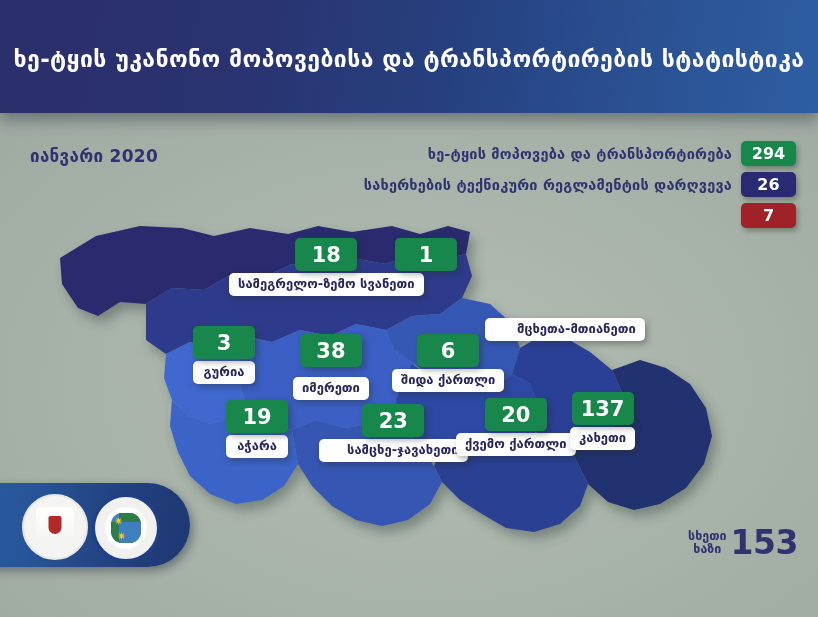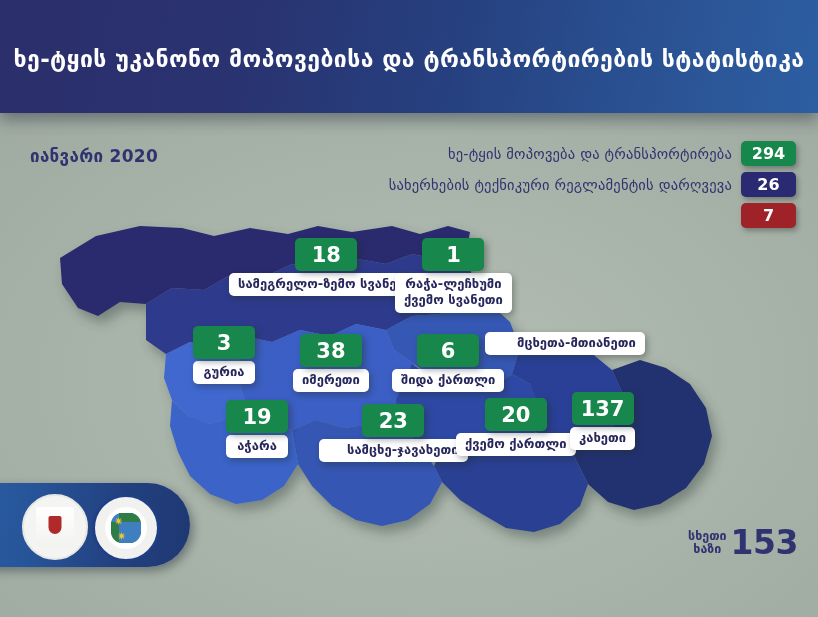--- a/index.html
+++ b/index.html
@@ -44,21 +44,21 @@
   .legend{
     position:absolute;right:22px;top:141px;width:560px;
     z-index:5;
   }
   .legend-row{
     display:flex;align-items:center;justify-content:flex-end;
     margin-bottom:6px;
   }
   .legend-text{
     color:#2f3470;
-    font-size:14.5px;font-weight:normal;
+    font-size:14.5px;font-weight:bold;
     text-align:right;
     letter-spacing:.2px;
     white-space:nowrap;
     margin-right:9px;
   }
   .legend-badge{
     min-width:43px;height:25px;
     display:flex;align-items:center;justify-content:center;
     border-radius:5px;
     color:#fff;font-size:16px;font-weight:bold;
@@ -212,41 +212,39 @@
     </svg>
   </div>
 
   <div class="marker m-center" style="left:229px;top:238px;">
     <span class="num">18</span>
     <span class="name" style="margin-top:2px;">სამეგრელო-ზემო სვანეთი</span>
   </div>
 
   <div class="marker m-center two-line" style="left:395px;top:238px;">
     <span class="num">1</span>
-    <span class="name" style="margin-top:2px;">რაჭა-ლეჩხუმი
-ქვემო სვანეთი</span>
   </div>
 
   <div class="marker m-center" style="left:193px;top:326px;">
     <span class="num">3</span>
     <span class="name" style="margin-top:2px;">გურია</span>
   </div>
 
   <div class="marker m-center" style="left:293px;top:334px;">
     <span class="num">38</span>
-    <span class="name" style="margin-top:2px;">იმერეთი</span>
+    <span class="name" style="margin-top:10px;">იმერეთი</span>
   </div>
 
   <div class="marker m-center" style="left:392px;top:334px;">
     <span class="num">6</span>
     <span class="name" style="margin-top:2px;">შიდა ქართლი</span>
   </div>
 
   <div class="marker m-center" style="left:485px;top:316px;">
-    <span class="name" style="margin-top:16px;padding-left:32px;">მცხეთა-მთიანეთი</span>
+    <span class="name" style="margin-top:2px;padding-left:32px;">მცხეთა-მთიანეთი</span>
   </div>
 
   <div class="marker m-center" style="left:226px;top:400px;">
     <span class="num">19</span>
     <span class="name" style="margin-top:2px;">აჭარა</span>
   </div>
 
   <div class="marker m-center" style="left:319px;top:404px;">
     <span class="num">23</span>
     <span class="name" style="margin-top:2px;padding-left:28px;">სამცხე-ჯავახეთი</span>

